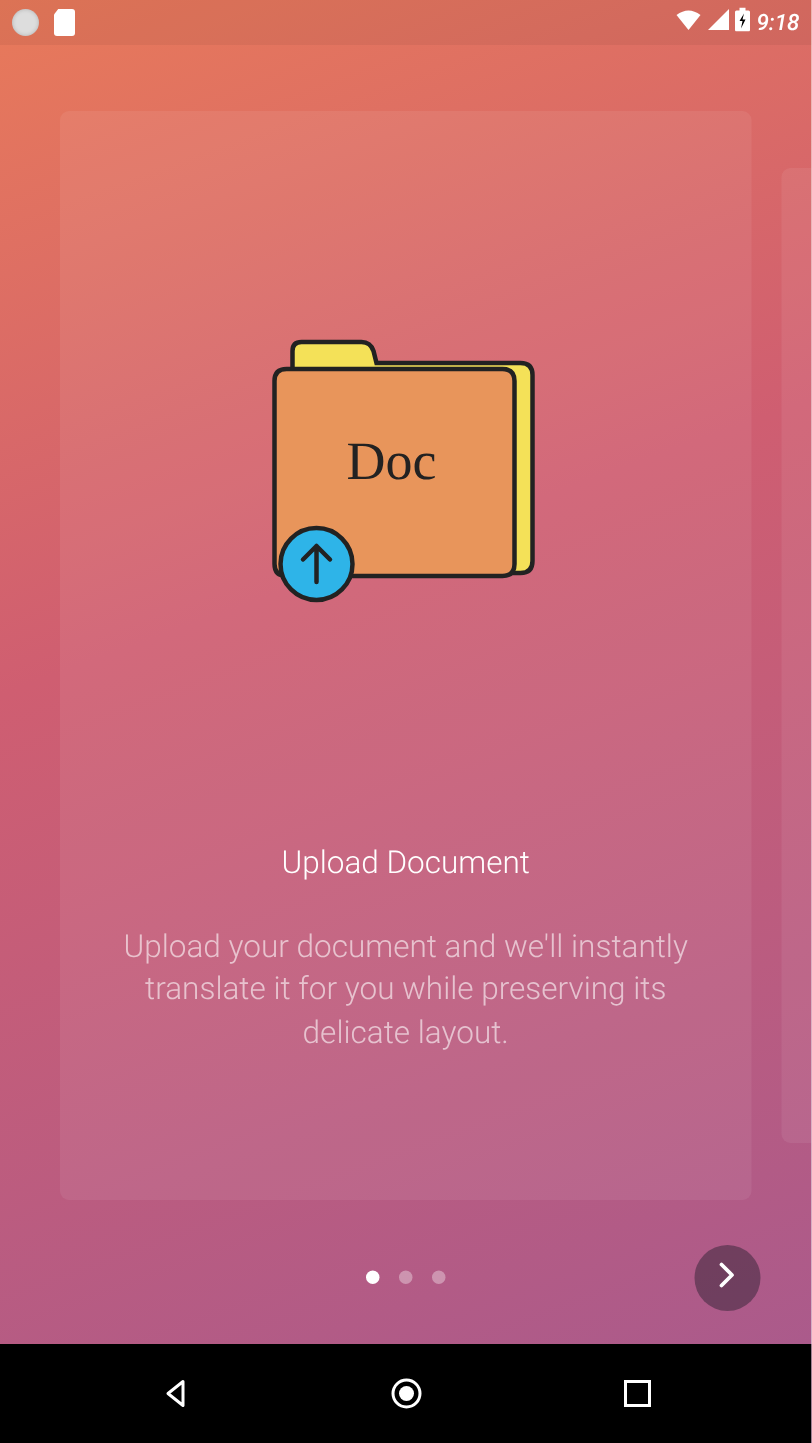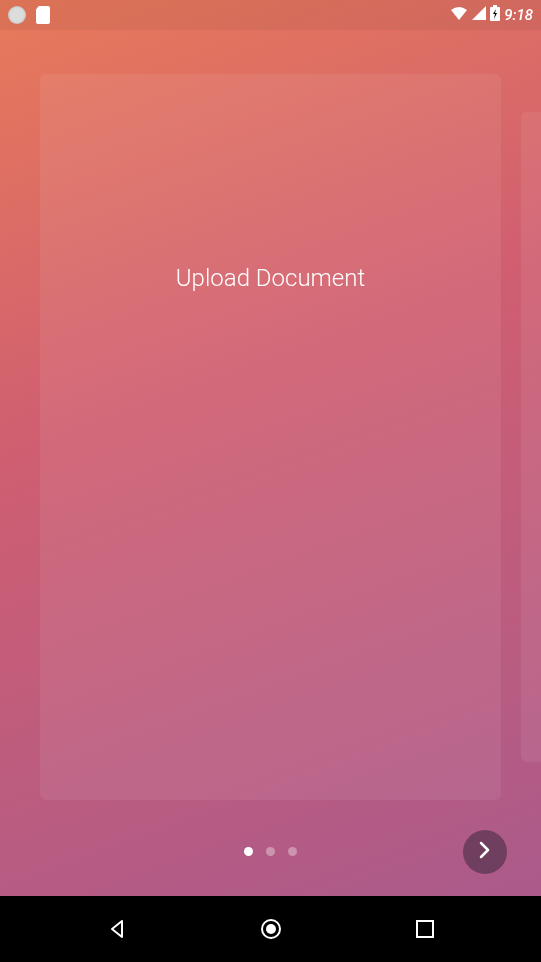--- a/index.html
+++ b/index.html
@@ -33,21 +33,21 @@
       flex-direction: column;
       align-items: center;
       padding: 40px 30px;
     }
     .peek-card {
       position: absolute;
       left: 521px; top: 112px; width: 40px; height: 650px;
       background: rgba(255,255,255,0.07); border-radius: 6px;
     }
     .illustration { margin-top: 110px; width: 200px; height: 190px; position: relative; }
-    .heading { color: #fff; font-size: 24px; font-weight: 300; margin-top: 150px; text-align: center; }
+    .heading { color: #fff; font-size: 21px; font-weight: 300; margin-top: 150px; text-align: center; }
     .description { color: rgba(255,255,255,0.6); font-size: 21px; font-weight: 300; text-align: center; margin-top: 30px; line-height: 1.35; padding: 0 4px; }
     
     .dots { position: absolute; left: 0; right: 0; top: 847px; display: flex; justify-content: center; gap: 13px; }
     .dot { width: 9px; height: 9px; border-radius: 50%; background: rgba(255,255,255,0.35); }
     .dot.active { background: #fff; }
     
     .next-btn {
       position: absolute; right: 34px; top: 830px;
       width: 44px; height: 44px; border-radius: 50%;
       background: rgba(60,40,60,0.55);
@@ -87,21 +87,31 @@
           <rect x="0" y="2" width="10" height="14" fill="#fff" rx="1"></rect>
           <rect x="3" y="0" width="4" height="3" fill="#fff"></rect>
           <path d="M6 4 L3 9 L5 9 L4 14 L7 8 L5 8 Z" fill="#000"></path>
         </svg>
     </span>
     <span>9:18</span>
   </div>
 </div>
 
 <div class="card">
+  <div class="illustration">
+    <svg width="200" height="190" viewBox="0 0 200 190">
+      <path d="M24 10 Q24 4 30 4 L70 4 Q76 4 78 10 L80 18 L176 18 Q184 18 184 26 L184 150 Q184 158 176 158 L30 158 Q24 158 24 150 Z" fill="#f4e158" stroke="#222" stroke-width="3"></path>
+      <path d="M12 30 Q12 22 20 22 L164 22 Q172 22 172 30 L172 152 Q172 160 164 160 L20 160 Q12 160 12 152 Z" fill="#e8955b" stroke="#222" stroke-width="3"></path>
+      <text x="90" y="95" font-family="serif" font-size="36" fill="#222" text-anchor="middle" font-weight="500">Doc</text>
+      <circle cx="40" cy="152" r="24" fill="#2eb4e8" stroke="#222" stroke-width="3"></circle>
+      <path d="M40 140 L40 164 M40 140 L31 149 M40 140 L49 149" stroke="#222" stroke-width="3" fill="none" stroke-linecap="round"></path>
+    </svg>
+  </div>
   <div class="heading">Upload Document</div>
+  <div class="description">Upload your document and we'll instantly translate it for you while preserving its delicate layout.</div>
 </div>
 
 <div class="peek-card"></div>
 
 <div class="dots">
   <div class="dot active"></div>
   <div class="dot"></div>
   <div class="dot"></div>
 </div>
 

